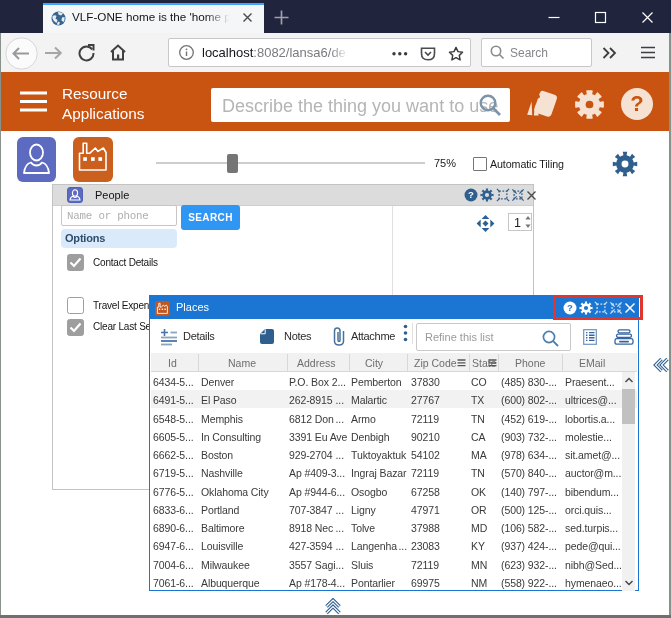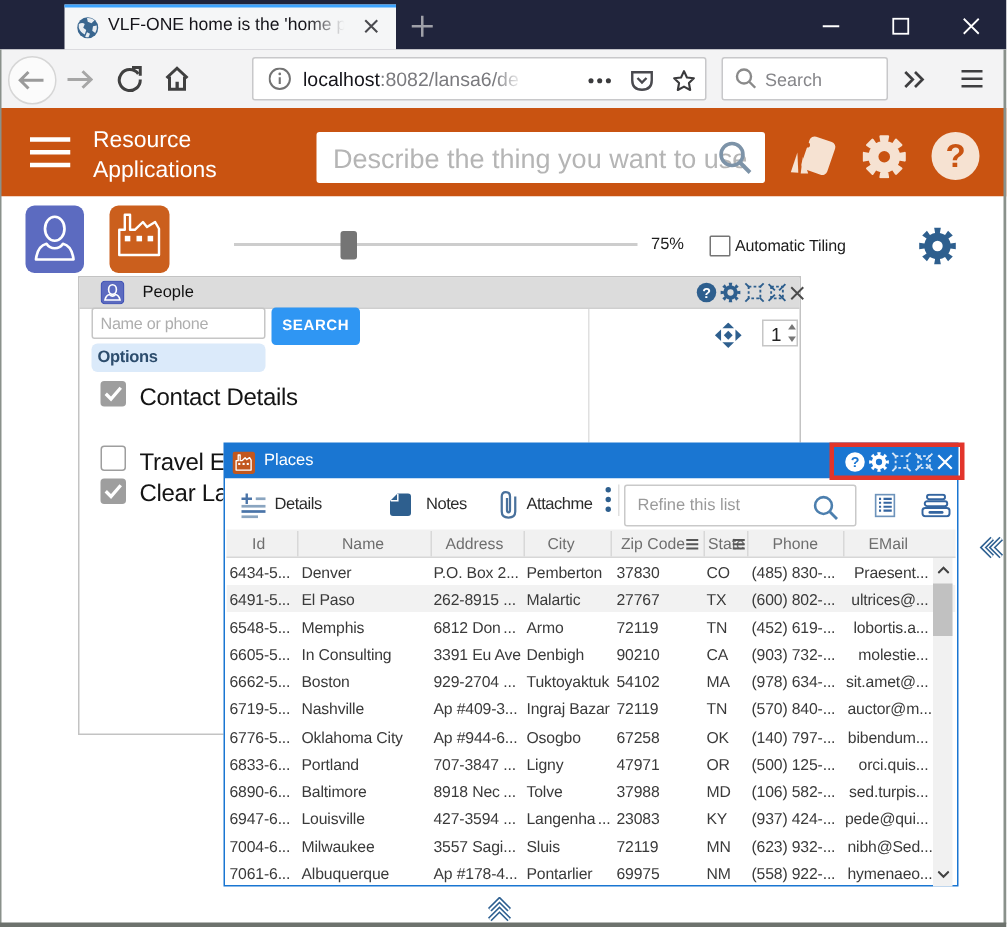--- a/index.html
+++ b/index.html
@@ -30,28 +30,28 @@
   #slider-thumb{left:227px;top:154px;width:11px;height:19px;background:#757575;border-radius:2px;}
   #pct{left:434px;top:157px;font-size:11px;color:#1c1c1c;}
   #autotile-box{left:473px;top:157px;width:13.5px;height:13.5px;border:1.5px solid #757575;border-radius:1px;box-sizing:border-box;background:#fff;}
   #autotile-lbl{left:490px;top:158px;font-size:10.7px;letter-spacing:-0.1px;color:#1c1c1c;}
   
   #win-people{left:52px;top:184px;width:482px;height:306px;background:#fff;border:1px solid #c3c3c3;box-sizing:border-box;}
   #pt-title{left:0;top:0;width:480px;height:21px;background:#dcdcdc;border-bottom:1px solid #cfcfcf;box-sizing:border-box;}
   #pt-label{left:42px;top:4px;font-size:11px;color:#111;}
   #pp-divider{left:339px;top:21px;width:1px;height:284px;background:#e0e0e0;}
   #pp-input{left:8px;top:20px;width:116px;height:21px;border:1px solid #c6c6c6;border-radius:2px;box-sizing:border-box;background:#fff;}
-  #pp-input span{position:absolute;left:5px;top:4px;font-size:10.8px;letter-spacing:-0.2px;color:#aeaeae;}
+  #pp-input span{position:absolute;left:5px;top:4px;font-size:10.8px;letter-spacing:-0.2px;color:#aeaeae;font-family:Liberation Mono, monospace;}
   #pp-search{left:128px;top:20px;width:59px;height:25px;background:#2f96f3;border-radius:3px;color:#fff;font-size:10px;font-weight:bold;letter-spacing:.4px;text-align:center;line-height:25px;}
   #pp-options{left:8px;top:44px;width:116px;height:19px;background:#dbeafa;border-radius:4px;}
   #pp-options span{position:absolute;left:4px;top:3px;font-size:11px;font-weight:bold;letter-spacing:-0.2px;color:#2d4d6d;}
   .ckrow{position:absolute;left:14px;width:300px;height:18px;}
   .ckbox{position:absolute;left:0;top:0;width:17px;height:17px;border:1.5px solid #9e9e9e;border-radius:2.5px;box-sizing:border-box;background:#fff;}
   .ckbox.on{background:#9e9e9e;}
-  .cklbl{position:absolute;left:26px;top:2.5px;font-size:16px;letter-spacing:-0.2px;color:#141414;white-space:nowrap;}
+  .cklbl{position:absolute;left:26px;top:2.5px;font-size:10px;letter-spacing:-0.2px;color:#141414;white-space:nowrap;}
   #pp-spin{left:455px;top:28px;width:24px;height:18px;border:1px solid #c6c6c6;box-sizing:border-box;background:#fff;}
   #pp-spin .v{position:absolute;left:5px;top:2px;font-size:12.5px;color:#222;}
   
   #win-places{left:149px;top:295px;width:490px;height:296px;background:#fff;border:1px solid #1a76d2;box-sizing:border-box;}
   #pl-title{left:0;top:0;width:488px;height:23px;background:#1a76d2;}
   #pl-label{left:26px;top:5px;font-size:11px;font-weight:normal;color:#fff;}
   #pl-toolbar{left:0;top:23px;width:488px;height:34px;background:#fff;}
   #pl-refine{left:266px;top:27px;width:155px;height:28px;border:1px solid #c9c9c9;border-radius:2px;box-sizing:border-box;background:#fff;}
   #pl-refine span{position:absolute;left:8px;top:7px;font-size:11px;color:#9a9a9a;}
   #redbox{left:553px;top:295px;width:90px;height:25px;border:3.2px solid #e2352b;box-sizing:border-box;z-index:30;}
@@ -65,21 +65,21 @@
   .trow .c1{left:2px;}
   .trow .c2{left:50px;}
   .trow .c3{left:138px;}
   .trow .c3f{left:138px;width:55px;display:flex;justify-content:space-between;position:absolute;top:4px;}
   .trow .c4{left:200px;}
   .trow .c4f{left:200px;width:56px;display:flex;justify-content:space-between;position:absolute;top:4px;}
   .trow .c5{left:260px;}
   .trow .c6{left:320px;}
   .trow .c7{left:350px;}
   .trow .c8{left:414px;}
-  .trow .c8f{left:414px;width:54px;display:flex;justify-content:flex-end;position:absolute;top:4px;}
+  .trow .c8f{left:414px;width:54px;display:flex;justify-content:flex-start;position:absolute;top:4px;}
   .trow i{font-style:normal;}
   
   #sb{left:472px;top:76px;width:13px;height:219px;background:#f1f1f1;}
   #sb-thumb{left:0px;top:17px;width:13px;height:35px;background:#c1c1c1;}
 </style>
 </head>
 <body>
 <div id="page">
 
   <div class="abs" id="titlebar"></div>

